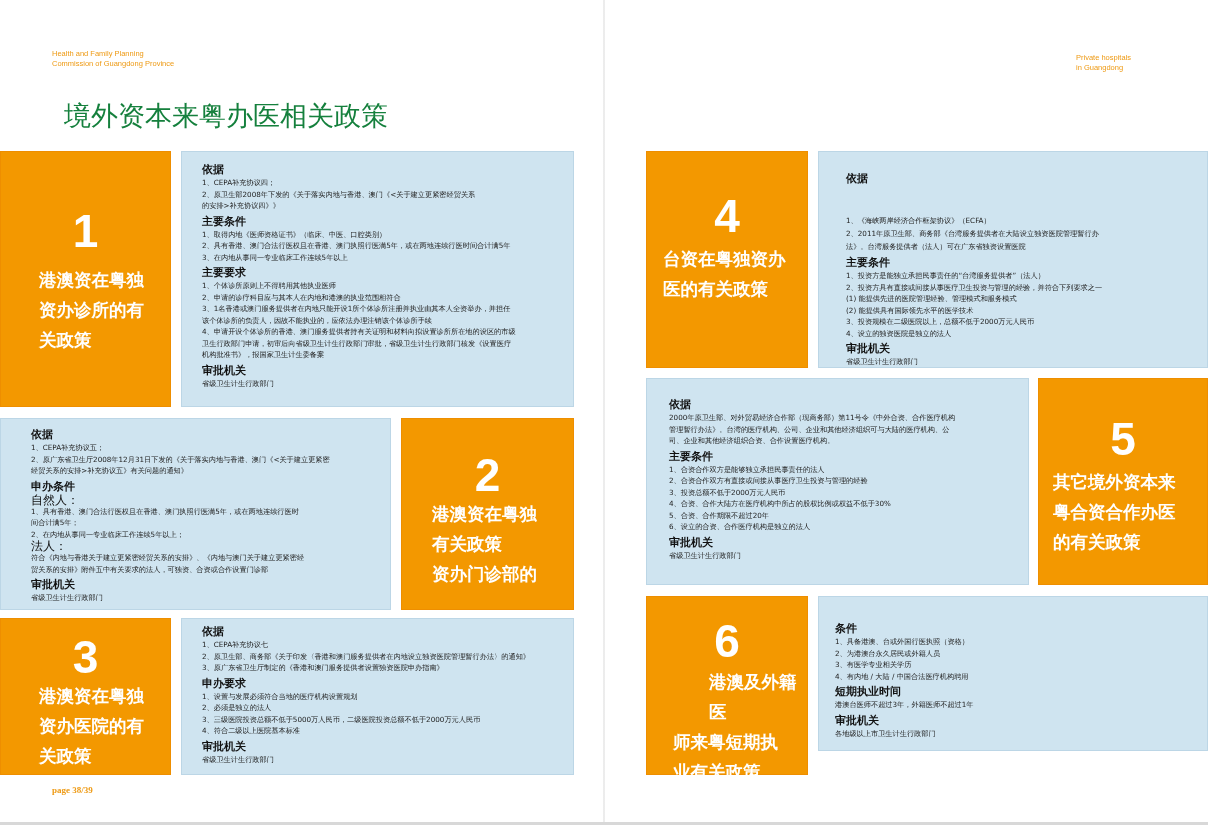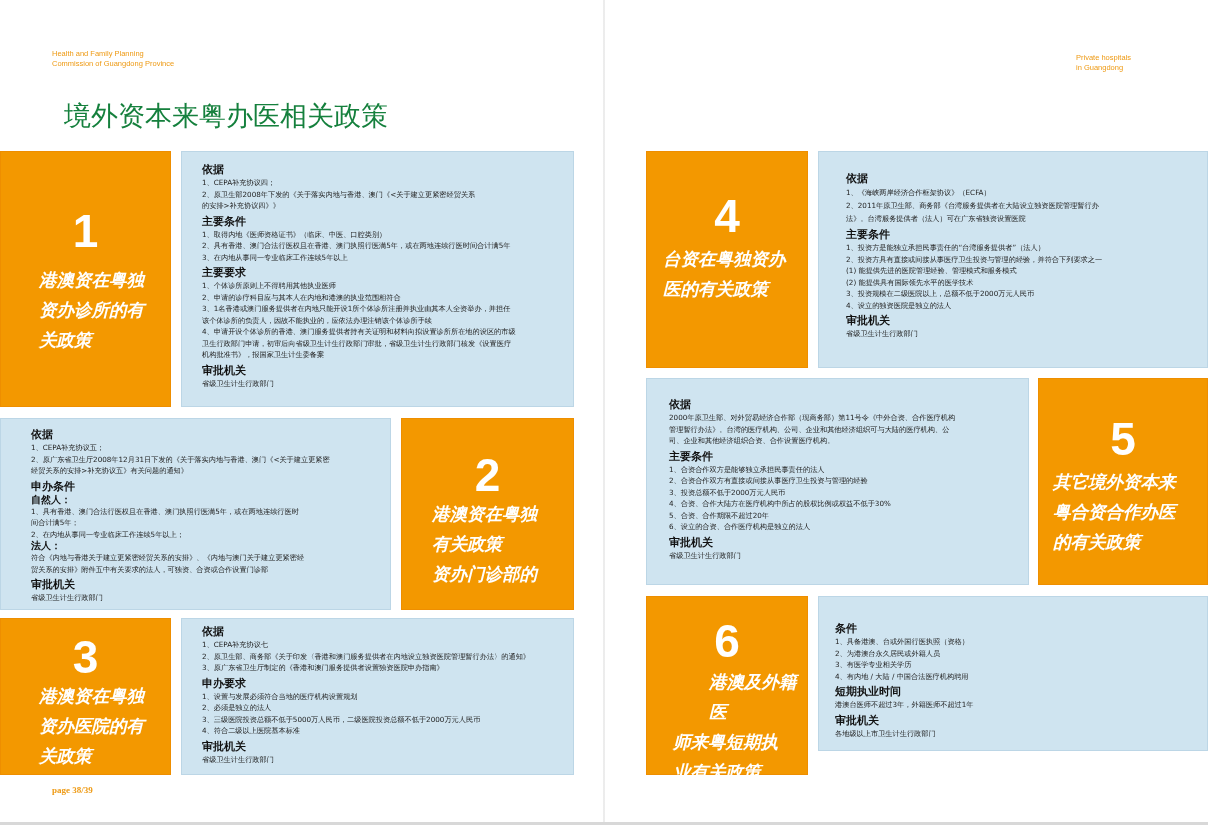--- a/index.html
+++ b/index.html
@@ -5,25 +5,25 @@
   html,body{margin:0;padding:0;}
   body{width:1208px;height:825px;background:#ffffff;position:relative;overflow:hidden;font-family:"DejaVu Sans",sans-serif;}
   .page-left{position:absolute;left:0;top:0;width:604px;height:825px;background:#fff;}
   .page-right{position:absolute;left:604px;top:0;width:604px;height:825px;background:#fff;}
   .spine{position:absolute;left:603px;top:0;width:2px;height:825px;background:linear-gradient(90deg,#f3f3f3,#e6e6e6,#f3f3f3);}
   .bottom-line{position:absolute;left:0;top:822px;width:1208px;height:3px;background:#d8d8d8;}
   .header-tag{position:absolute;color:#ee9a14;font-family:"Liberation Sans",sans-serif;font-size:7.5px;line-height:10px;}
   .main-title{position:absolute;left:64px;top:98px;font-size:27px;color:#15803d;font-family:"DejaVu Sans",sans-serif;letter-spacing:0px;margin:0;font-weight:normal;}
   .obox{position:absolute;background:#f39800;color:#fff;box-sizing:border-box;border:1px solid #ee8e00;}
   .obox .num{display:block;text-align:center;font-family:"Liberation Sans",sans-serif;font-weight:bold;font-size:46px;line-height:48px;}
-  .obox .ttl{display:block;font-weight:bold;font-size:17.5px;line-height:30px;padding:0 10px 0 0;font-style:italic;}
+  .obox .ttl{display:block;font-weight:bold;font-size:17.5px;line-height:30px;padding:0 10px 0 0;}
   .bbox{position:absolute;background:#cfe4f0;box-sizing:border-box;border:1px solid #bcd6e6;color:#1a1a1a;}
   .sec-h{font-weight:bold;font-size:11px;line-height:15px;margin-top:2px;color:#111;}
   .line{font-size:7.2px;line-height:11.5px;color:#222;white-space:pre-wrap;}
-  .sub-h{font-weight:bold;font-size:10px;line-height:12px;color:#111;}
+  .sub-h{font-weight:normal;font-size:12px;line-height:12px;color:#111;}
   .footer{position:absolute;left:52px;top:785px;font-family:"Liberation Serif",serif;color:#ee9a14;font-size:9px;font-weight:bold;}
 </style>
 </head>
 <body>
 
 <div class="page-left"></div>
 <div class="page-right"></div>
 <div class="spine"></div>
 
 <div class="header-tag" style="left:52px;top:49px;">
@@ -107,21 +107,21 @@
   <div class="line">省级卫生计生行政部门</div>
 </div>
 
 <div class="obox" style="left:646px;top:151px;width:162px;height:217px;padding:40px 0 0 16px;">
   <span class="num" style="margin-left:-16px;">4</span>
   <span class="ttl" style="margin-top:4px;">台资在粤独资办</span>
   <span class="ttl">医的有关政策</span>
 </div>
 <div class="bbox" style="left:818px;top:151px;width:390px;height:217px;padding:17px 0 0 27px;">
   <div class="sec-h">依据</div>
-  <div class="line" style="line-height:13px;">1、《海峡两岸经济合作框架协议》（ECFA）</div>
+  <div class="line" style="line-height:13px;margin-top:28px;">1、《海峡两岸经济合作框架协议》（ECFA）</div>
   <div class="line" style="line-height:13px;">2、2011年原卫生部、商务部《台湾服务提供者在大陆设立独资医院管理暂行办</div>
   <div class="line" style="line-height:13px;">法》。台湾服务提供者（法人）可在广东省独资设置医院</div>
   <div class="sec-h">主要条件</div>
   <div class="line">1、投资方是能独立承担民事责任的“台湾服务提供者”（法人）</div>
   <div class="line">2、投资方具有直接或间接从事医疗卫生投资与管理的经验，并符合下列要求之一</div>
   <div class="line">(1) 能提供先进的医院管理经验、管理模式和服务模式</div>
   <div class="line">(2) 能提供具有国际领先水平的医学技术</div>
   <div class="line">3、投资规模在二级医院以上，总额不低于2000万元人民币</div>
   <div class="line">4、设立的独资医院是独立的法人</div>
   <div class="sec-h">审批机关</div>

